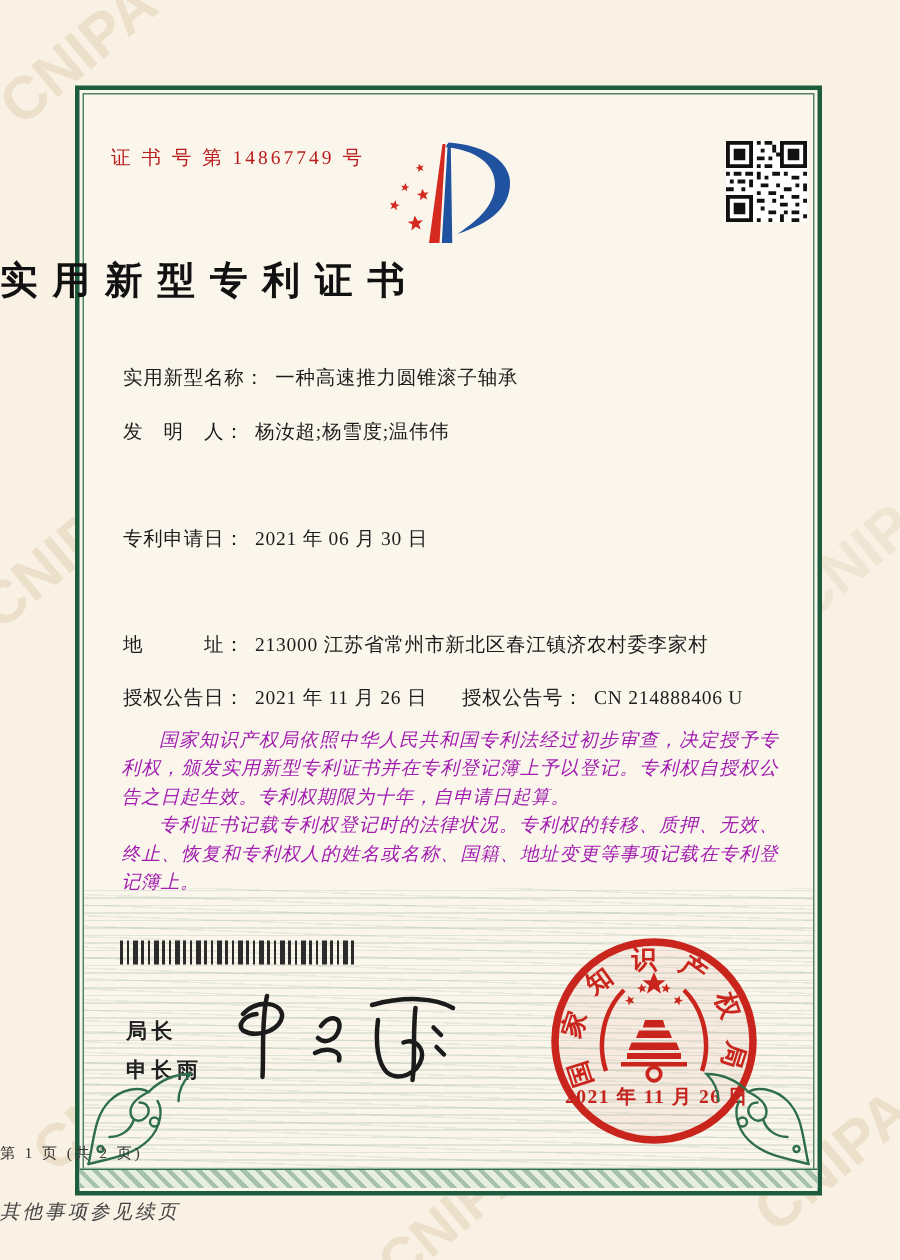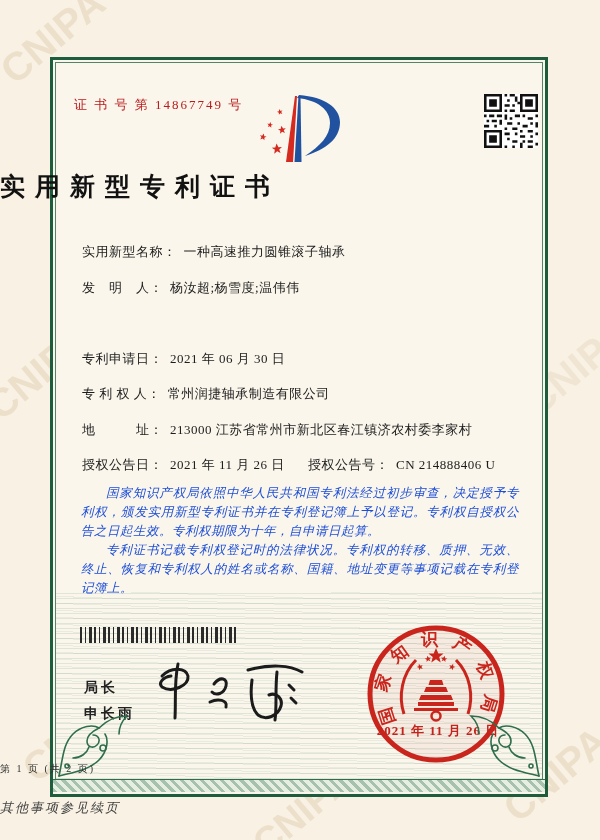--- a/index.html
+++ b/index.html
@@ -15,21 +15,21 @@
         repeating-linear-gradient(2deg, rgba(88,138,104,0.10) 0 1px, transparent 1px 7px);}
   .certno{position:absolute;left:74px;top:96px;font-size:13px;letter-spacing:2px;color:#b91c1c;}
   .logo{position:absolute;left:246px;top:86px;}
   .qr{position:absolute;left:484px;top:94px;}
   .title{position:absolute;left:0;top:170px;width:100%;font-size:25px;font-weight:bold;
          letter-spacing:10px;color:#111;}
   .row{position:absolute;left:82px;width:460px;font-size:13px;white-space:nowrap;letter-spacing:0.5px;}
   .row .lab{margin-right:7px;}
   .pair2{position:absolute;left:226px;top:0;}
   .legal{position:absolute;left:81px;top:484px;width:438px;font-size:12.5px;line-height:19px;
-         font-style:italic;color:#1d4ed8;text-align:justify;letter-spacing:0.5px;}
+         font-style:italic;color:#a21caf;text-align:justify;letter-spacing:0.5px;}
   .legal p{margin:0;text-indent:2em;}
   .barcode{position:absolute;left:80px;top:627px;width:158px;height:16px;
       background:repeating-linear-gradient(90deg,#2b2b2b 0 2px,transparent 2px 5px,#2b2b2b 5px 6px,
       transparent 6px 9px,#2b2b2b 9px 12px,transparent 12px 14px);}
   .director{position:absolute;left:84px;top:674px;font-family:"Liberation Sans","DejaVu Sans",sans-serif;
       font-size:14px;font-weight:bold;letter-spacing:3px;line-height:26px;color:#222;}
   .signature{position:absolute;left:148px;top:652px;}
   .seal{position:absolute;left:346px;top:602px;}
   .sealdate{position:absolute;left:368px;top:722px;width:140px;text-align:center;font-size:13px;
       font-weight:bold;color:#c3231c;letter-spacing:1px;}
@@ -99,23 +99,20 @@
   <div class="title">实用新型专利证书</div>
 
   <div class="row" style="top:243px;">
     <span class="lab">实用新型名称：</span><span class="val">一种高速推力圆锥滚子轴承</span>
   </div>
   <div class="row" style="top:279px;">
     <span class="lab">发　明　人：</span><span class="val">杨汝超;杨雪度;温伟伟</span>
   </div>
   <div class="row" style="top:350px;">
     <span class="lab">专利申请日：</span><span class="val">2021 年 06 月 30 日</span>
-  </div>
-  <div class="row" style="top:385px;">
-    <span class="lab">专 利 权 人：</span><span class="val">常州润捷轴承制造有限公司</span>
   </div>
   <div class="row" style="top:421px;">
     <span class="lab">地　　　址：</span><span class="val">213000  江苏省常州市新北区春江镇济农村委李家村</span>
   </div>
   <div class="row" style="top:456px;">
     <span class="lab">授权公告日：</span><span class="val">2021 年 11 月 26 日</span>
     <span class="pair2">
       <span class="lab">授权公告号：</span><span class="val">CN 214888406 U</span>
     </span>
   </div>

